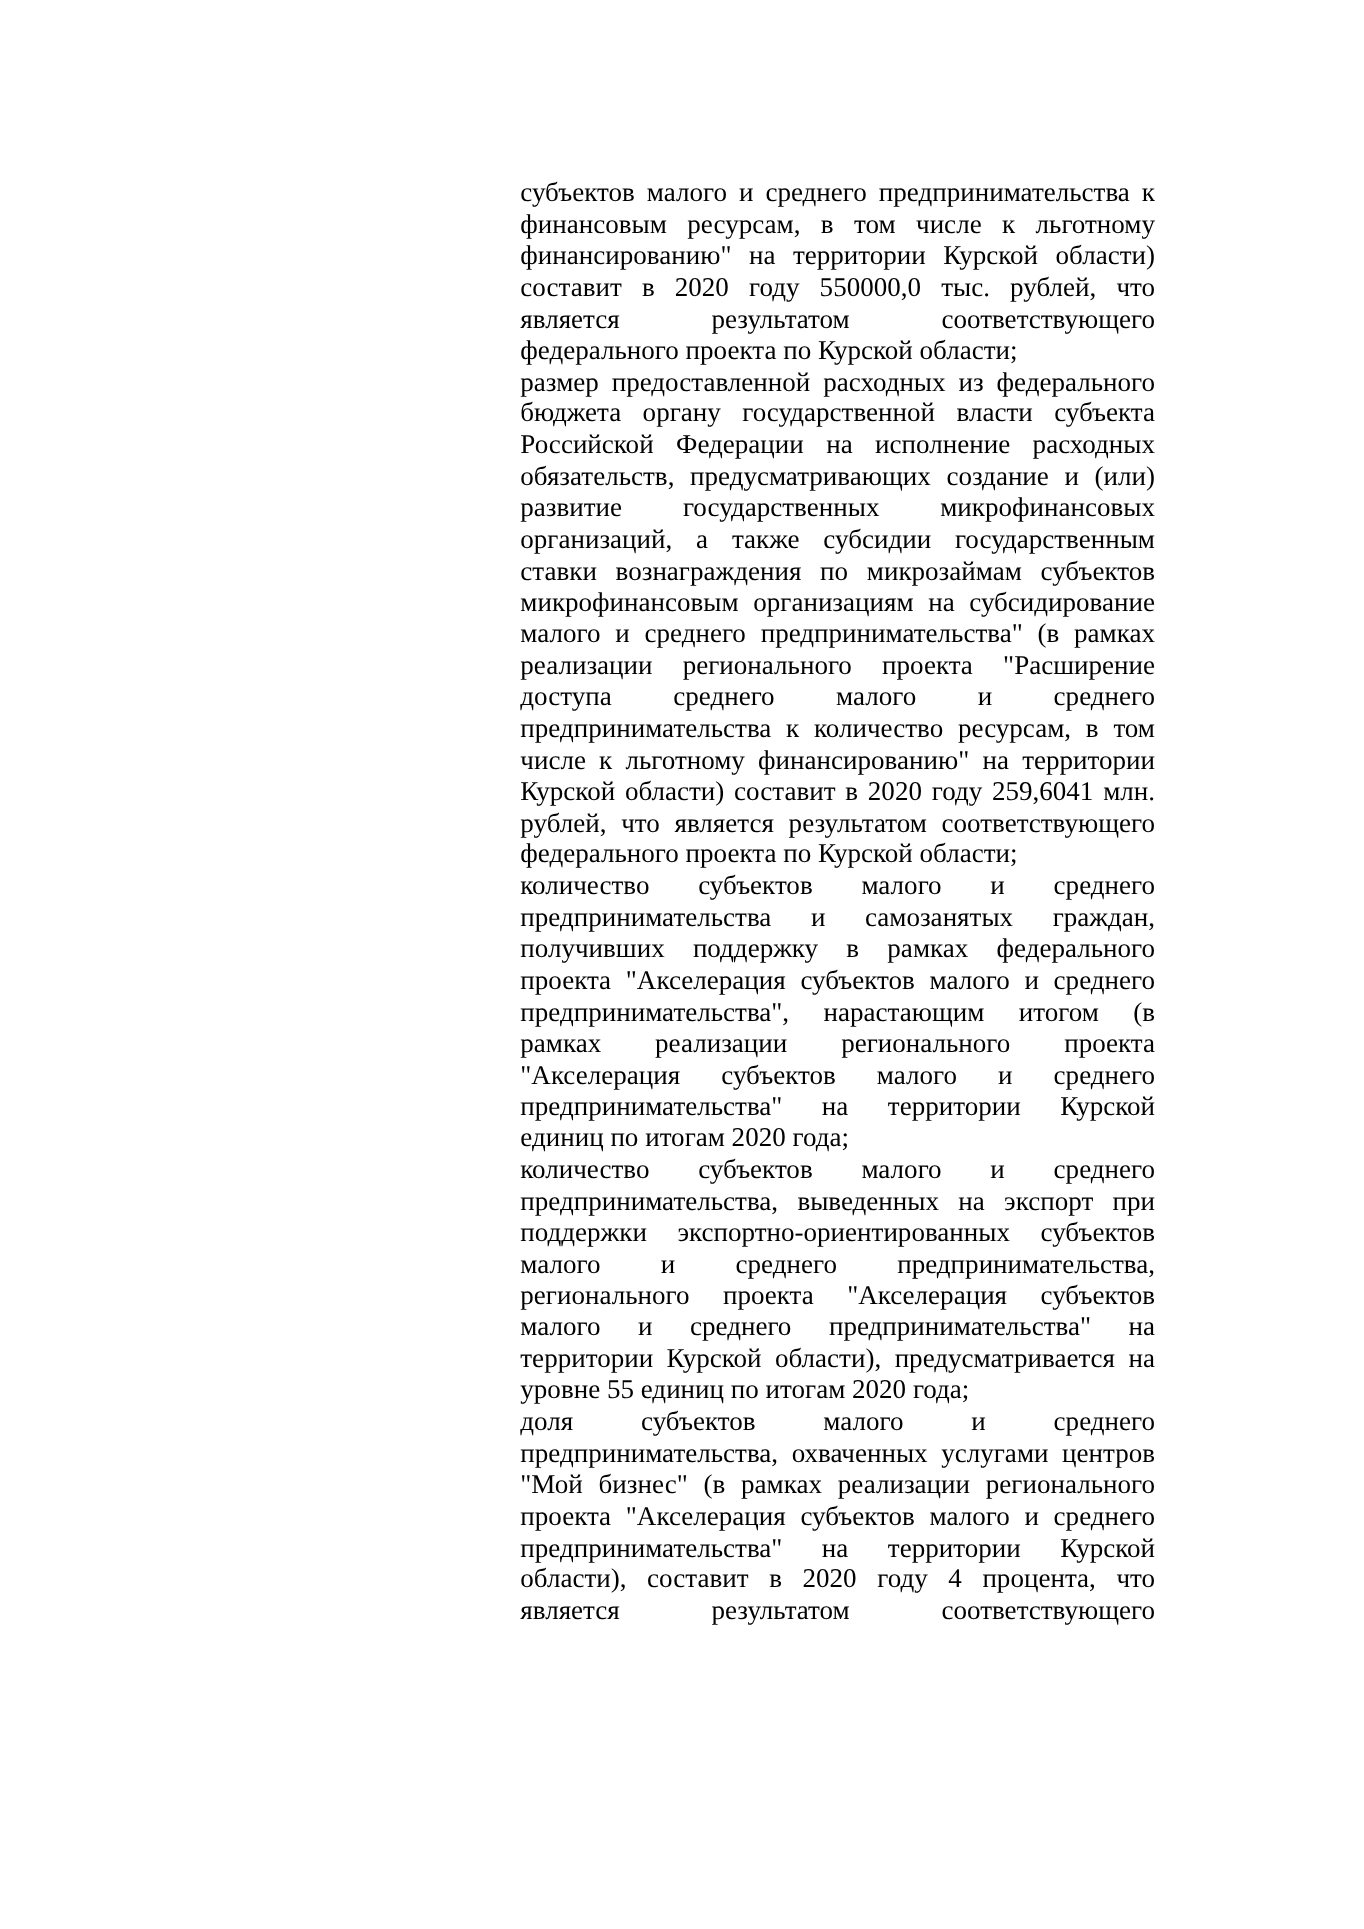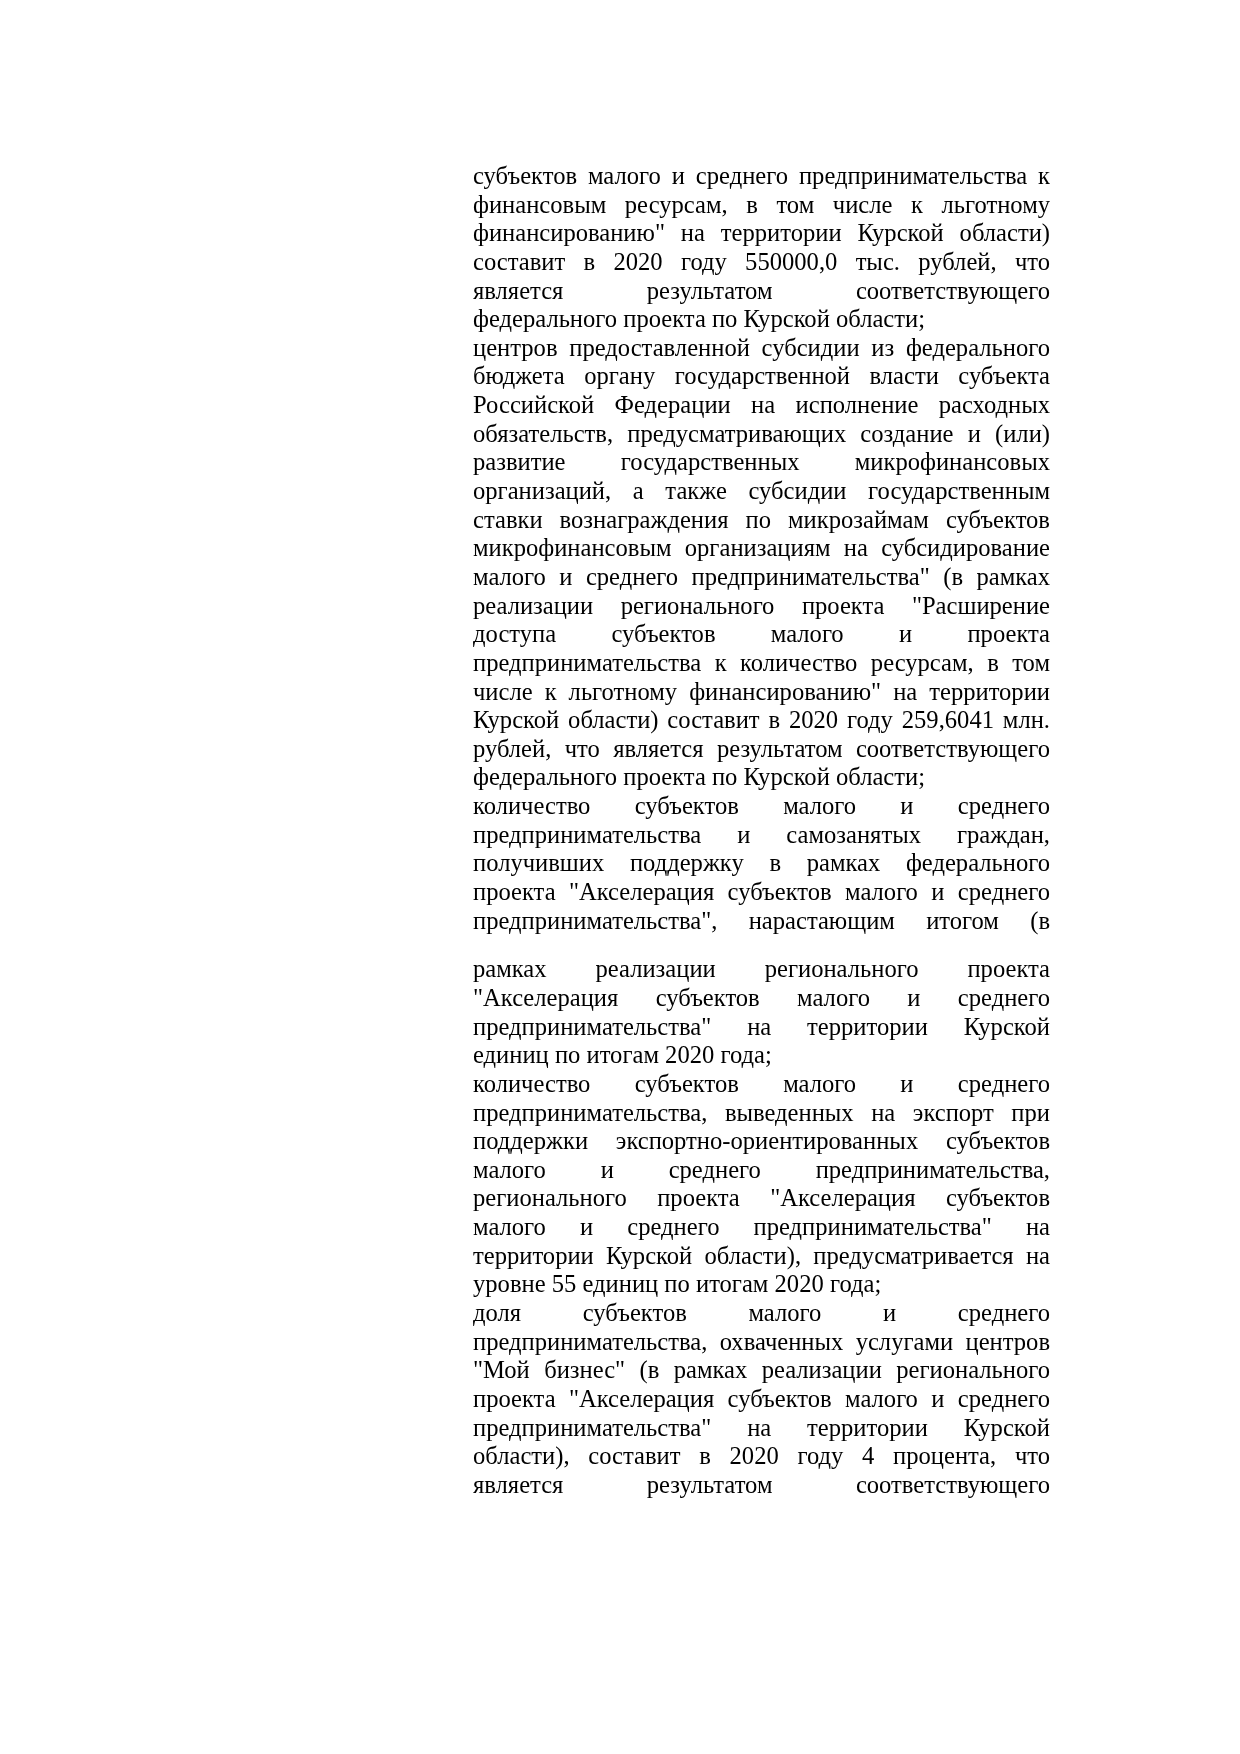--- a/index.html
+++ b/index.html
@@ -52,45 +52,45 @@
     <div>
       <span class="line" style="white-space: normal;">субъектов малого и среднего предпринимательства к</span>
       <span class="line" style="white-space: normal;">финансовым ресурсам, в том числе к льготному</span>
       <span class="line" style="white-space: normal;">финансированию" на территории Курской области)</span>
       <span class="line" style="white-space: normal;">составит в 2020 году 550000,0 тыс. рублей, что</span>
       <span class="line" style="white-space: normal;">является результатом соответствующего</span>
       <span class="line last" style="white-space: normal;">федерального проекта по Курской области;</span>
     </div>
 
     <div>
-      <span class="line" style="white-space: normal;">центров предоставленной субсидии из федерального</span>
+      <span class="line" style="white-space: normal;">размер предоставленной расходных из федерального</span>
       <span class="line" style="white-space: normal;">бюджета органу государственной власти субъекта</span>
       <span class="line" style="white-space: normal;">Российской Федерации на исполнение расходных</span>
       <span class="line" style="white-space: normal;">обязательств, предусматривающих создание и (или)</span>
       <span class="line" style="white-space: normal;">развитие государственных микрофинансовых</span>
       <span class="line" style="white-space: normal;">организаций, а также субсидии государственным</span>
       <span class="line" style="white-space: normal;">ставки вознаграждения по микрозаймам субъектов</span>
       <span class="line" style="white-space: normal;">микрофинансовым организациям на субсидирование</span>
       <span class="line" style="white-space: normal;">малого и среднего предпринимательства" (в рамках</span>
       <span class="line" style="white-space: normal;">реализации регионального проекта "Расширение</span>
-      <span class="line" style="white-space: normal;">доступа субъектов малого и проекта</span>
+      <span class="line" style="white-space: normal;">доступа среднего малого и среднего</span>
       <span class="line" style="white-space: normal;">предпринимательства к количество ресурсам, в том</span>
       <span class="line" style="white-space: normal;">числе к льготному финансированию" на территории</span>
       <span class="line" style="white-space: normal;">Курской области) составит в 2020 году 259,6041 млн.</span>
       <span class="line" style="white-space: normal;">рублей, что является результатом соответствующего</span>
       <span class="line last" style="white-space: normal;">федерального проекта по Курской области;</span>
     </div>
 
     <div>
       <span class="line" style="white-space: normal;">количество субъектов малого и среднего</span>
       <span class="line" style="white-space: normal;">предпринимательства и самозанятых граждан,</span>
       <span class="line" style="white-space: normal;">получивших поддержку в рамках федерального</span>
       <span class="line" style="white-space: normal;">проекта "Акселерация субъектов малого и среднего</span>
       <span class="line" style="white-space: normal;">предпринимательства", нарастающим итогом (в</span>
-      <span class="line" style="white-space: normal; margin-top: 20px;">рамках реализации регионального проекта</span>
+      <span class="line" style="white-space: normal;">рамках реализации регионального проекта</span>
       <span class="line" style="white-space: normal;">"Акселерация субъектов малого и среднего</span>
       <span class="line" style="white-space: normal;">предпринимательства" на территории Курской</span>
       <span class="line last" style="white-space: normal;">единиц по итогам 2020 года;</span>
     </div>
 
     <div>
       <span class="line" style="white-space: normal;">количество субъектов малого и среднего</span>
       <span class="line" style="white-space: normal;">предпринимательства, выведенных на экспорт при</span>
       <span class="line" style="white-space: normal;">поддержки экспортно-ориентированных субъектов</span>
       <span class="line" style="white-space: normal;">малого и среднего предпринимательства,</span>

